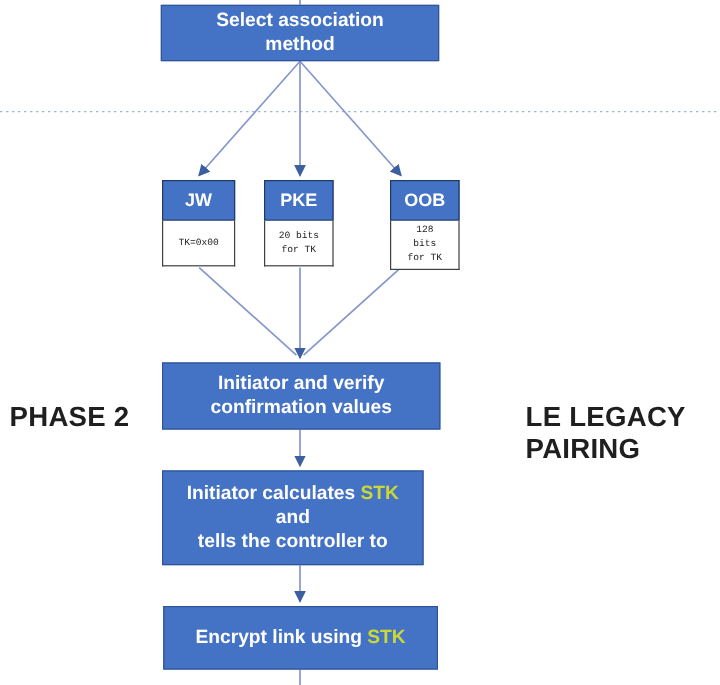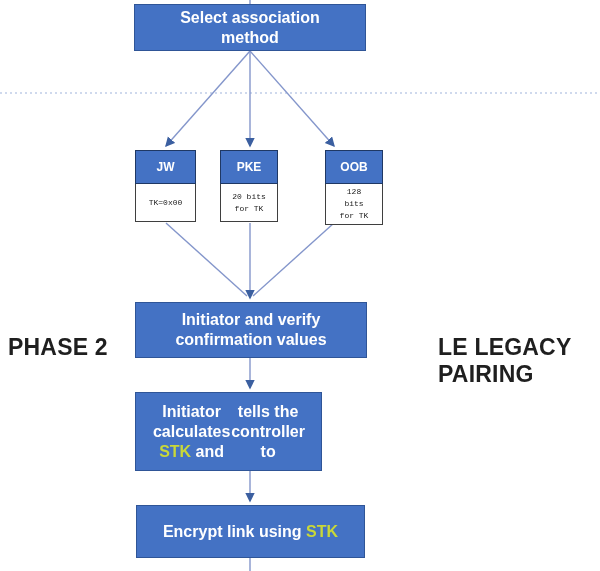--- a/index.html
+++ b/index.html
@@ -60,21 +60,21 @@
   .accent { color: var(--accent-text); }
   .method {
     position: absolute;
     width: 61px;
   }
   .method .method-header {
     background: var(--box-fill);
     border: 1.2px solid var(--small-box-border);
     color: #ffffff;
     font-weight: 600;
-    font-size: 12px;
+    font-size: 15px;
     height: 34px;
     display: flex;
     align-items: center;
     justify-content: center;
   }
   .method .method-detail {
     background: #ffffff;
     border: 1px solid var(--detail-border);
     border-top: none;
     color: var(--detail-text);
@@ -151,21 +151,21 @@
   </div>
 
   <div class="flow-box" style="left:135px; top:302px; width:232px; height:56px; flex-direction:column;">
     <span>Initiator and verify</span>
     <span>confirmation values</span>
   </div>
 
   <div class="side-label" style="left:8px; top:334px;">PHASE 2</div>
   <div class="side-label" style="left:438px; top:334px;">LE LEGACY PAIRING</div>
 
-  <div class="flow-box" style="left:135px; top:392px; width:187px; height:79px; flex-direction:row;">
+  <div class="flow-box" style="left:135px; top:392px; width:218px; height:79px; flex-direction:column;">
     <span>
       <span>Initiator calculates </span><span class="accent">STK</span><span> and</span>
     </span>
     <span>tells the controller to</span>
   </div>
 
   <div class="flow-box" style="left:136px; top:505px; width:229px; height:53px;">
     <span>
       <span>Encrypt link using </span><span class="accent">STK</span>
     </span>

